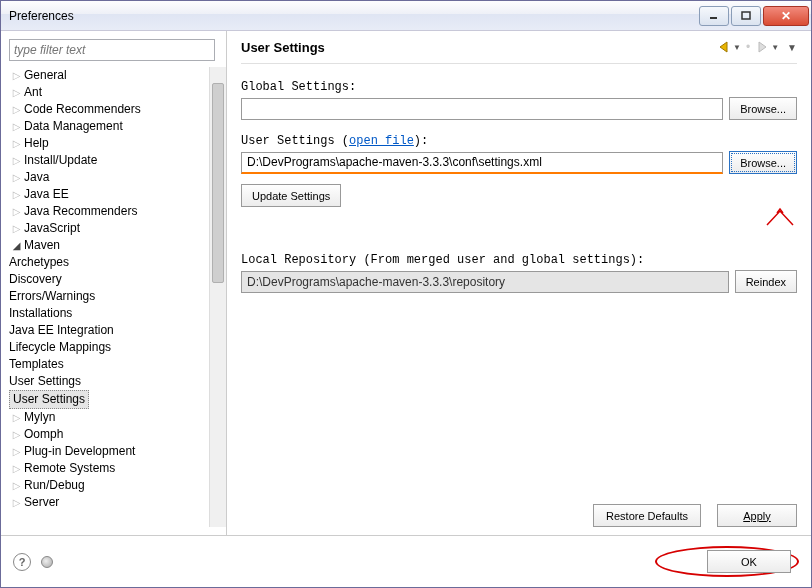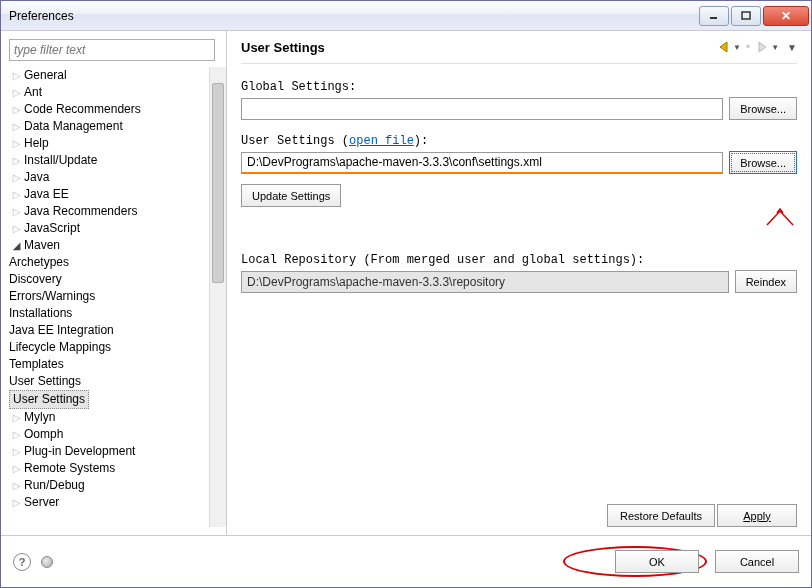--- a/index.html
+++ b/index.html
@@ -32,21 +32,21 @@
   .dd { font-size: 8px; color: #555; margin-left: -2px; }
   .form-row { margin: 6px 0 2px 0; }
   .form-label { display: block; margin-bottom: 3px; font-family: Liberation Mono, monospace; }
   .form-line { display: flex; gap: 6px; align-items: center; }
   .text-input { flex: 1; height: 22px; border: 1px solid #999; padding: 2px 5px; font-size: 12px; background: #fff; }
   .ro-input { background: #e5e5e5; color: #333; pointer-events: none; }
   .hl-underline { border-bottom: 2px solid #ff7b00; }
   .btn { height: 23px; padding: 0 10px; border: 1px solid #999; background: linear-gradient(to bottom, #fefefe, #ececec); font-size: 11px; cursor: pointer; }
   .btn.focused { border: 1px solid #2a72c4; outline: 1px dotted #2a72c4; outline-offset: -3px; }
   .link { color: #0058c6; text-decoration: underline; cursor: pointer; }
-  .bottom-buttons { display: flex; justify-content: flex-end; gap: 2px; margin-top: auto; padding-top: 8px; }
+  .bottom-buttons { display: flex; justify-content: flex-end; gap: 16px; margin-top: auto; padding-top: 8px; }
   .dialog-footer { border-top: 1px solid #ccc; padding: 10px 12px; display: flex; align-items: center; }
   .footer-icons { display: flex; gap: 10px; align-items: center; }
   .help-icon { width: 18px; height: 18px; border: 1px solid #888; border-radius: 50%; display: flex; align-items: center; justify-content: center; color: #666; font-size: 11px; font-weight: bold; }
   .dot-icon { width: 12px; height: 12px; border: 1px solid #888; border-radius: 50%; background: radial-gradient(circle at 4px 4px, #eee, #aaa); }
   .footer-buttons { margin-left: auto; display: flex; gap: 8px; align-items: center; }
   .ok-circle { border: 2px solid #d60000; border-radius: 50% / 50%; padding: 2px 6px; display: inline-flex; }
   .red-arrow { position: absolute; right: 14px; top: 176px; }
   .red-arrow svg { width: 34px; height: 20px; }
 </style>
 </head>
@@ -303,17 +303,16 @@
 
   <div class="dialog-footer">
     <div class="footer-icons">
       <span class="help-icon">?</span>
       <span class="dot-icon"></span>
     </div>
     <div class="footer-buttons">
       <span class="ok-circle">
         <button class="btn" style="width:84px;margin-left:44px;">OK</button>
       </span>
-      <button class="btn" style="width:84px;">Cancel</button>
     </div>
   </div>
 
 </div>
 
 </body></html>

